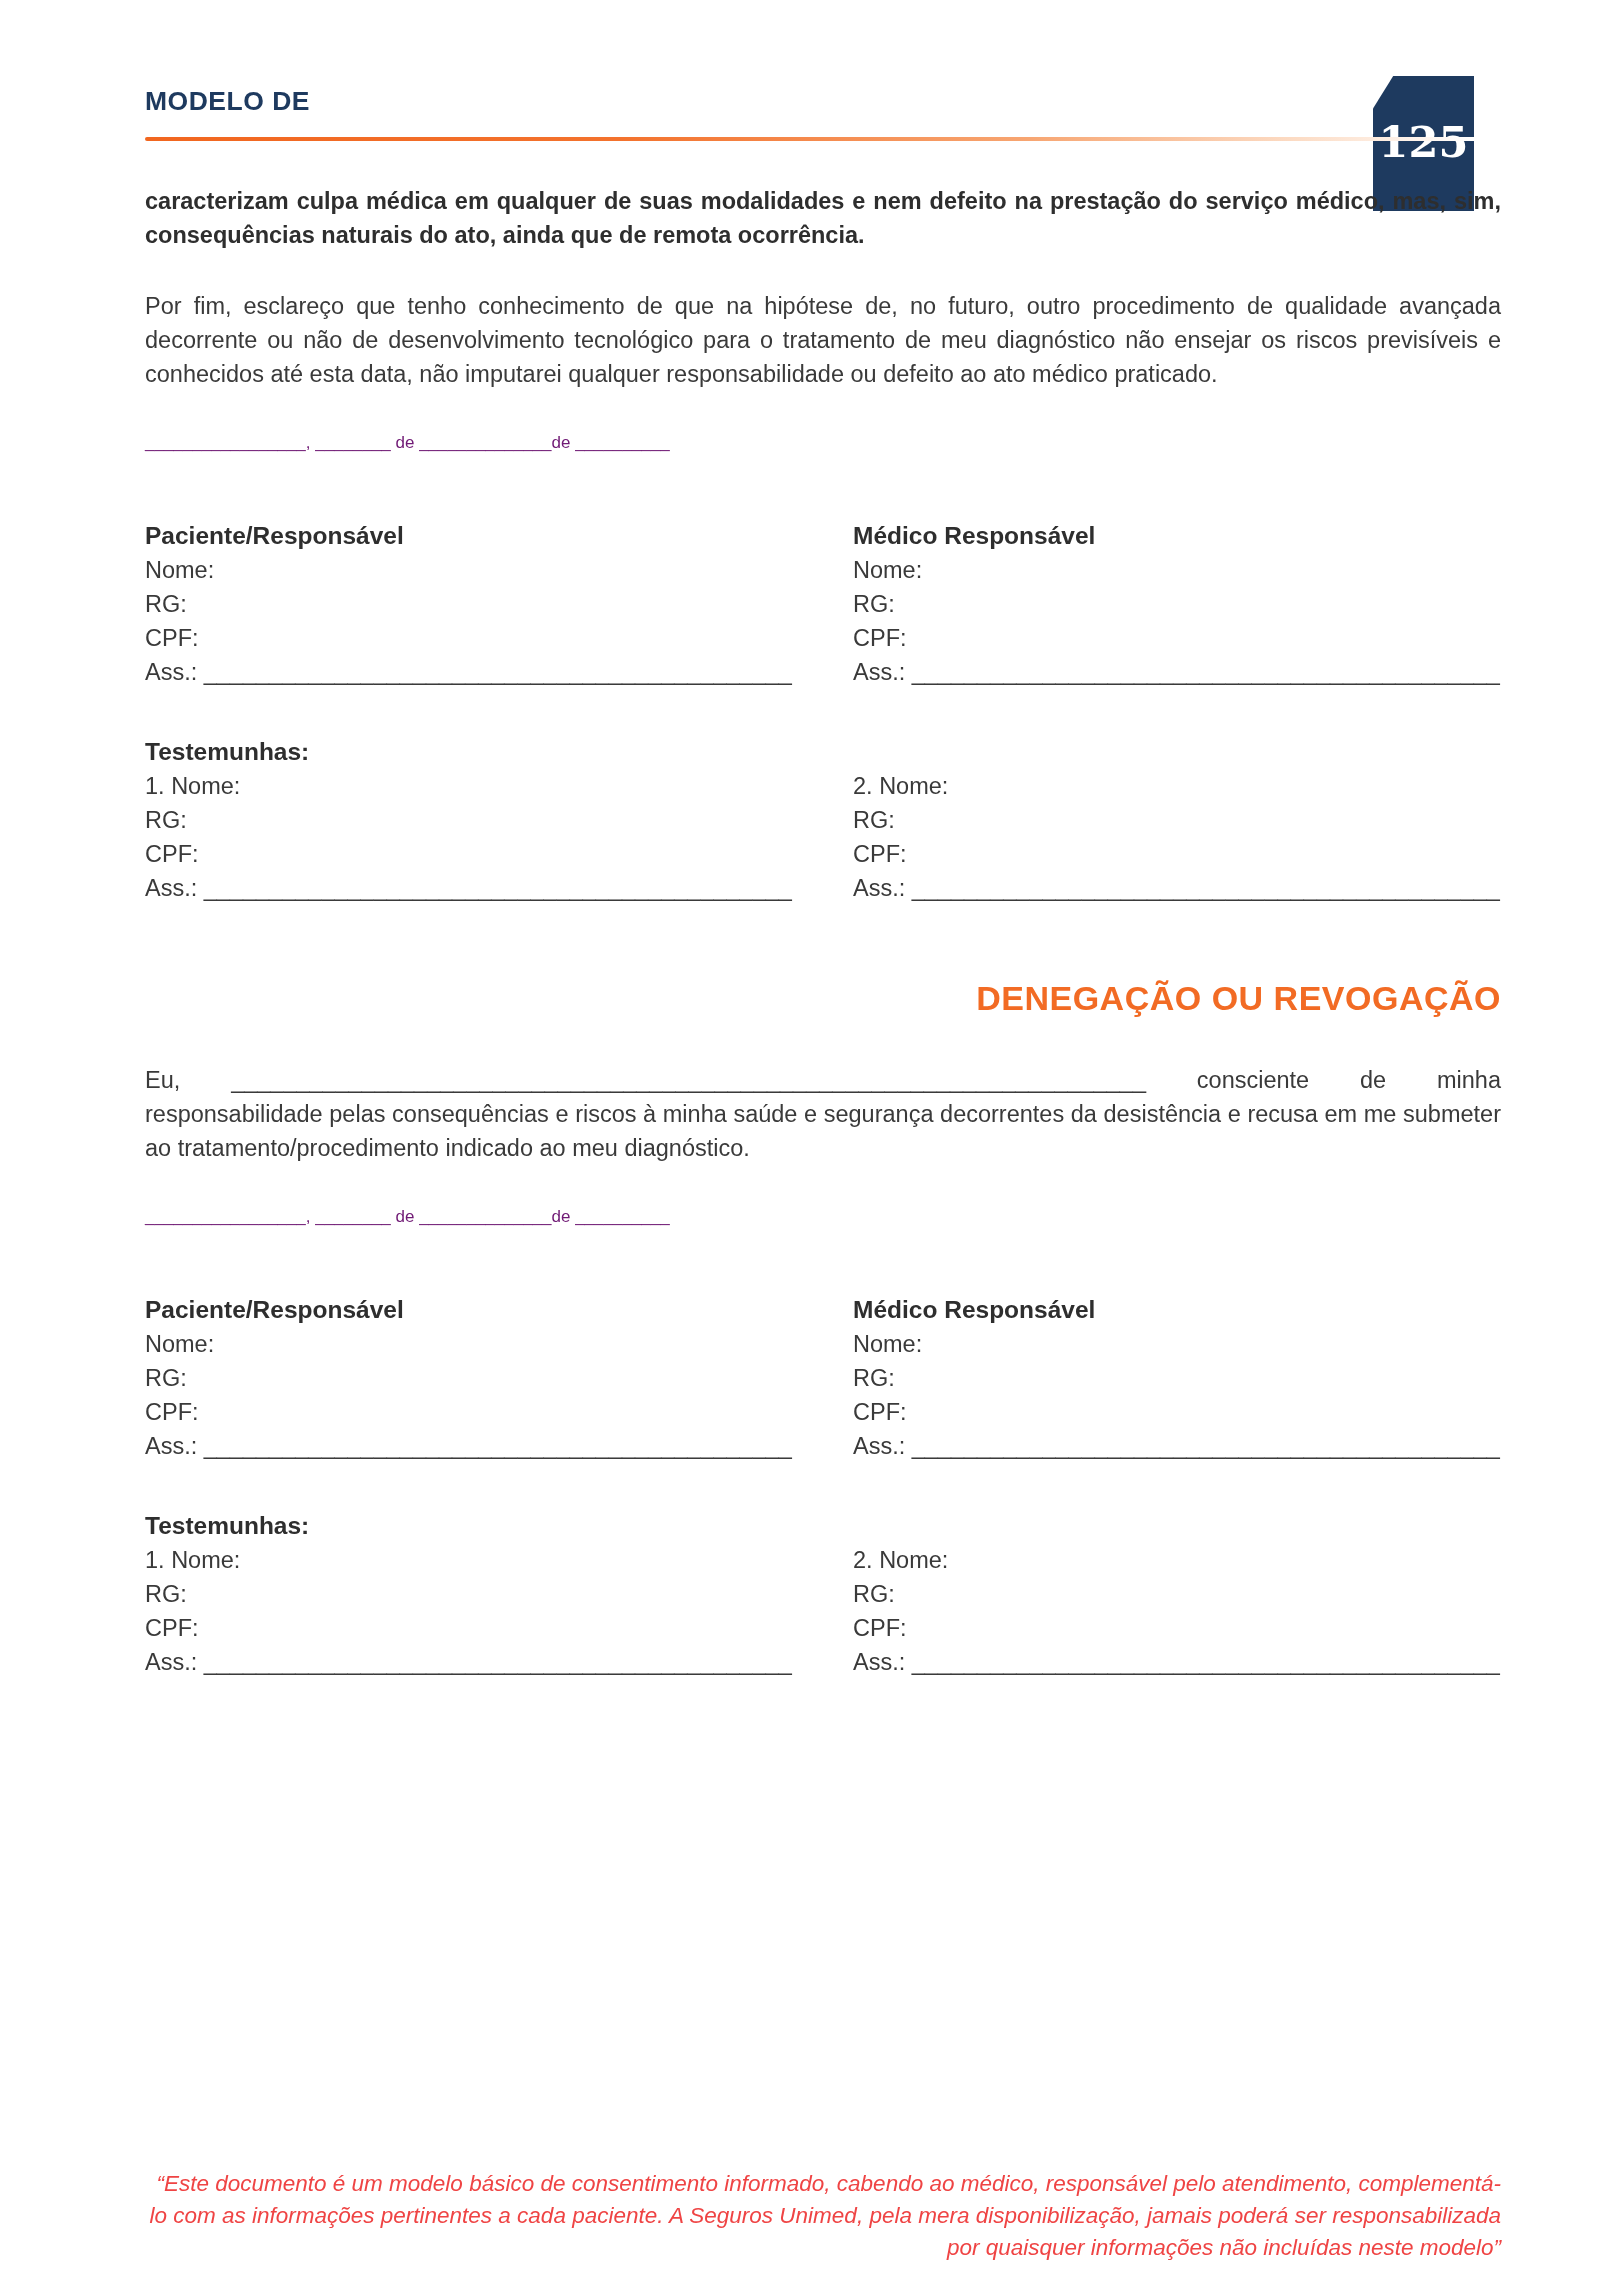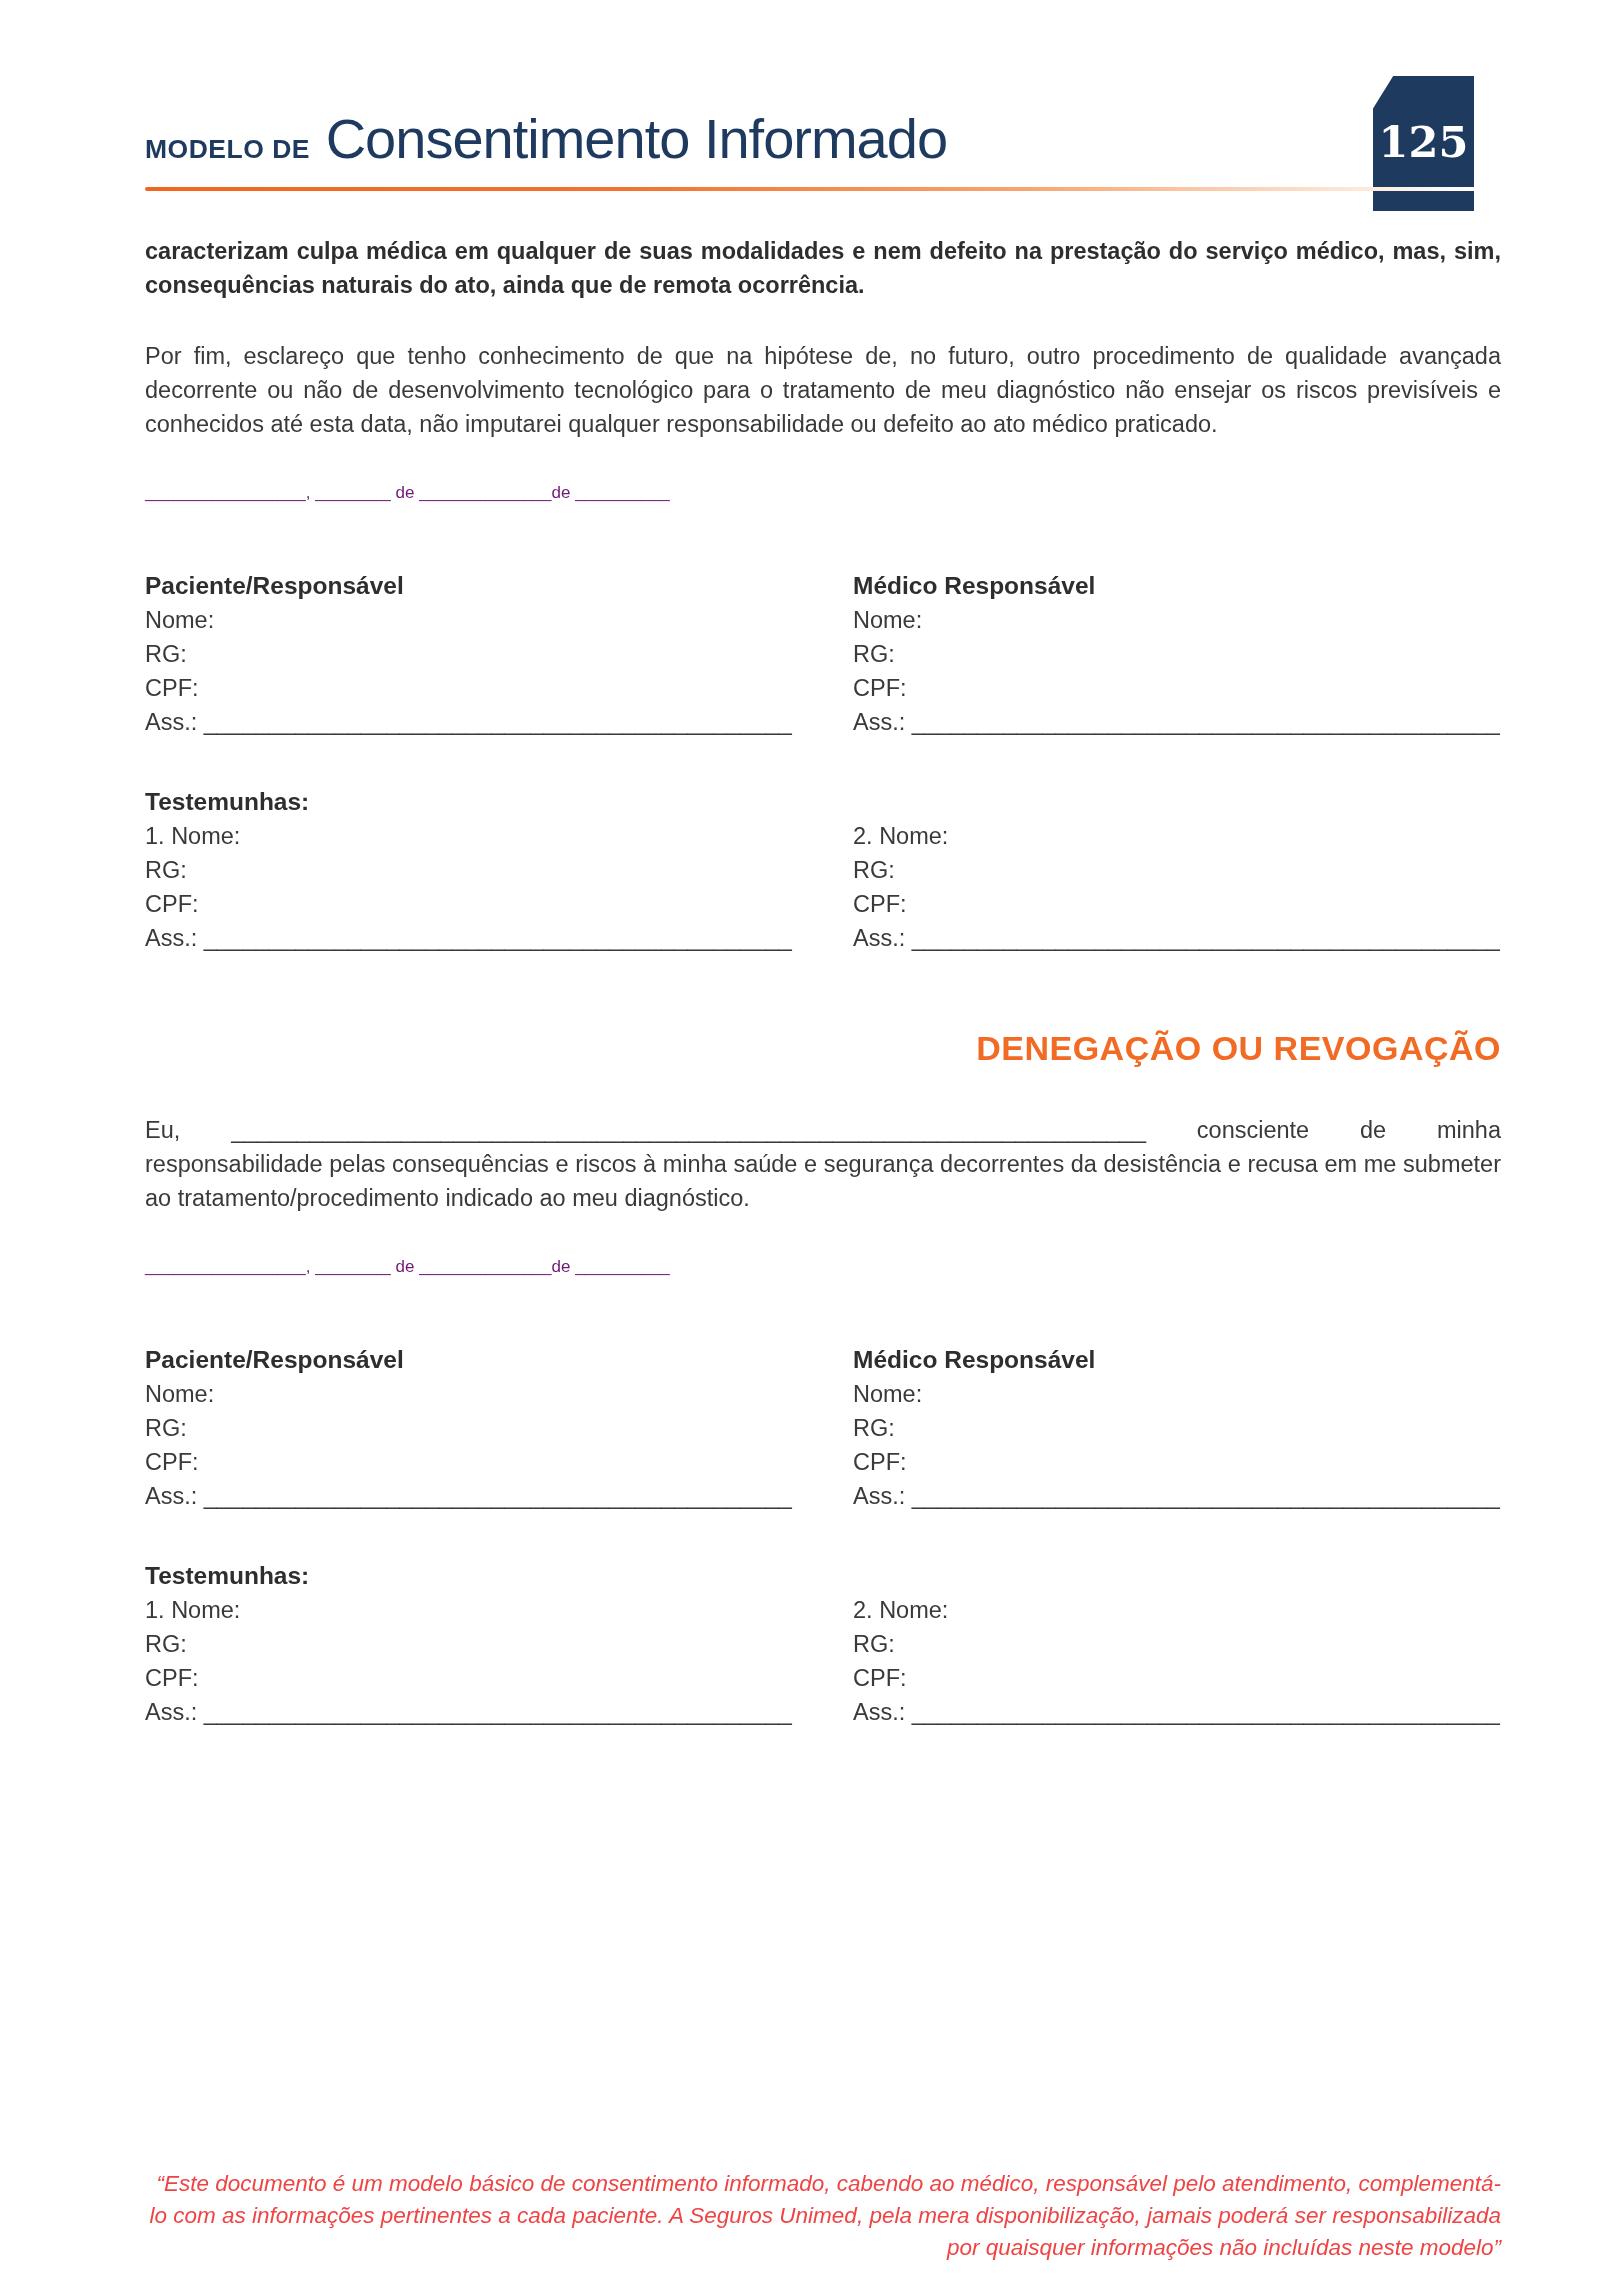--- a/index.html
+++ b/index.html
@@ -14,21 +14,21 @@
     overflow:hidden;
   }
   .content{
     position:absolute;
     left:145px;
     right:120px;
     top:0;
   }
   
   .header{
-    padding-top:111px;
+    padding-top:86px;
     position:relative;
   }
   .title-row{
     display:flex;
     align-items:baseline;
     gap:15.7px;
   }
   .kicker{
     font-size:26.5px;
     font-weight:bold;
@@ -144,21 +144,20 @@
 
   <div class="page-badge">
     <span>125</span>
   </div>
 
   <div class="content">
 
     <div class="header">
       <div class="title-row">
         <span class="kicker">MODELO DE</span>
-        <span class="doc-title">Consentimento Informado</span>
       </div>
       <div class="title-rule"></div>
     </div>
 
     <p class="para para-bold">caracterizam culpa médica em qualquer de suas modalidades e nem defeito na prestação do serviço médico, mas, sim, consequências naturais do ato, ainda que de remota ocorrência.</p>
     <p class="para para-normal">Por fim, esclareço que tenho conhecimento de que na hipótese de, no futuro, outro procedimento de qualidade avançada decorrente ou não de desenvolvimento tecnológico para o tratamento de meu diagnóstico não ensejar os riscos previsíveis e conhecidos até esta data, não imputarei qualquer responsabilidade ou defeito ao ato médico praticado.</p>
 
     <p class="date-line">_________________, ________ de ______________de __________</p>
 
     <div class="sig-grid">

